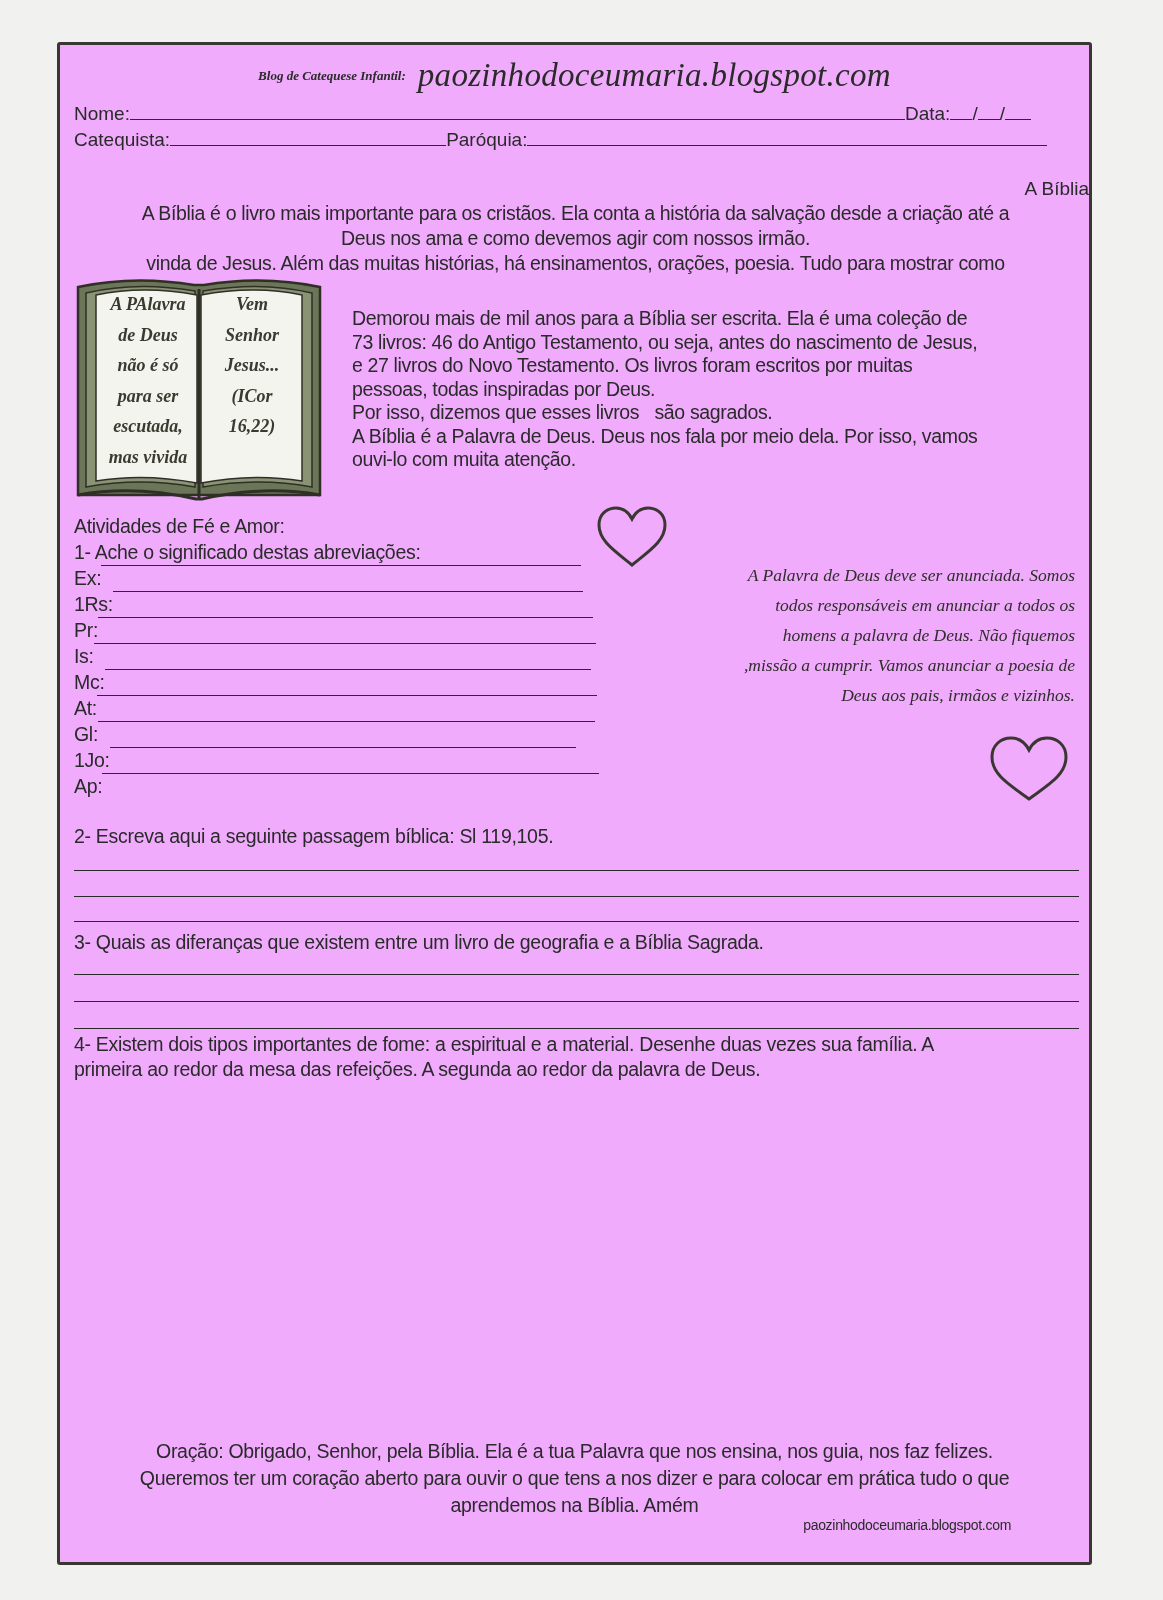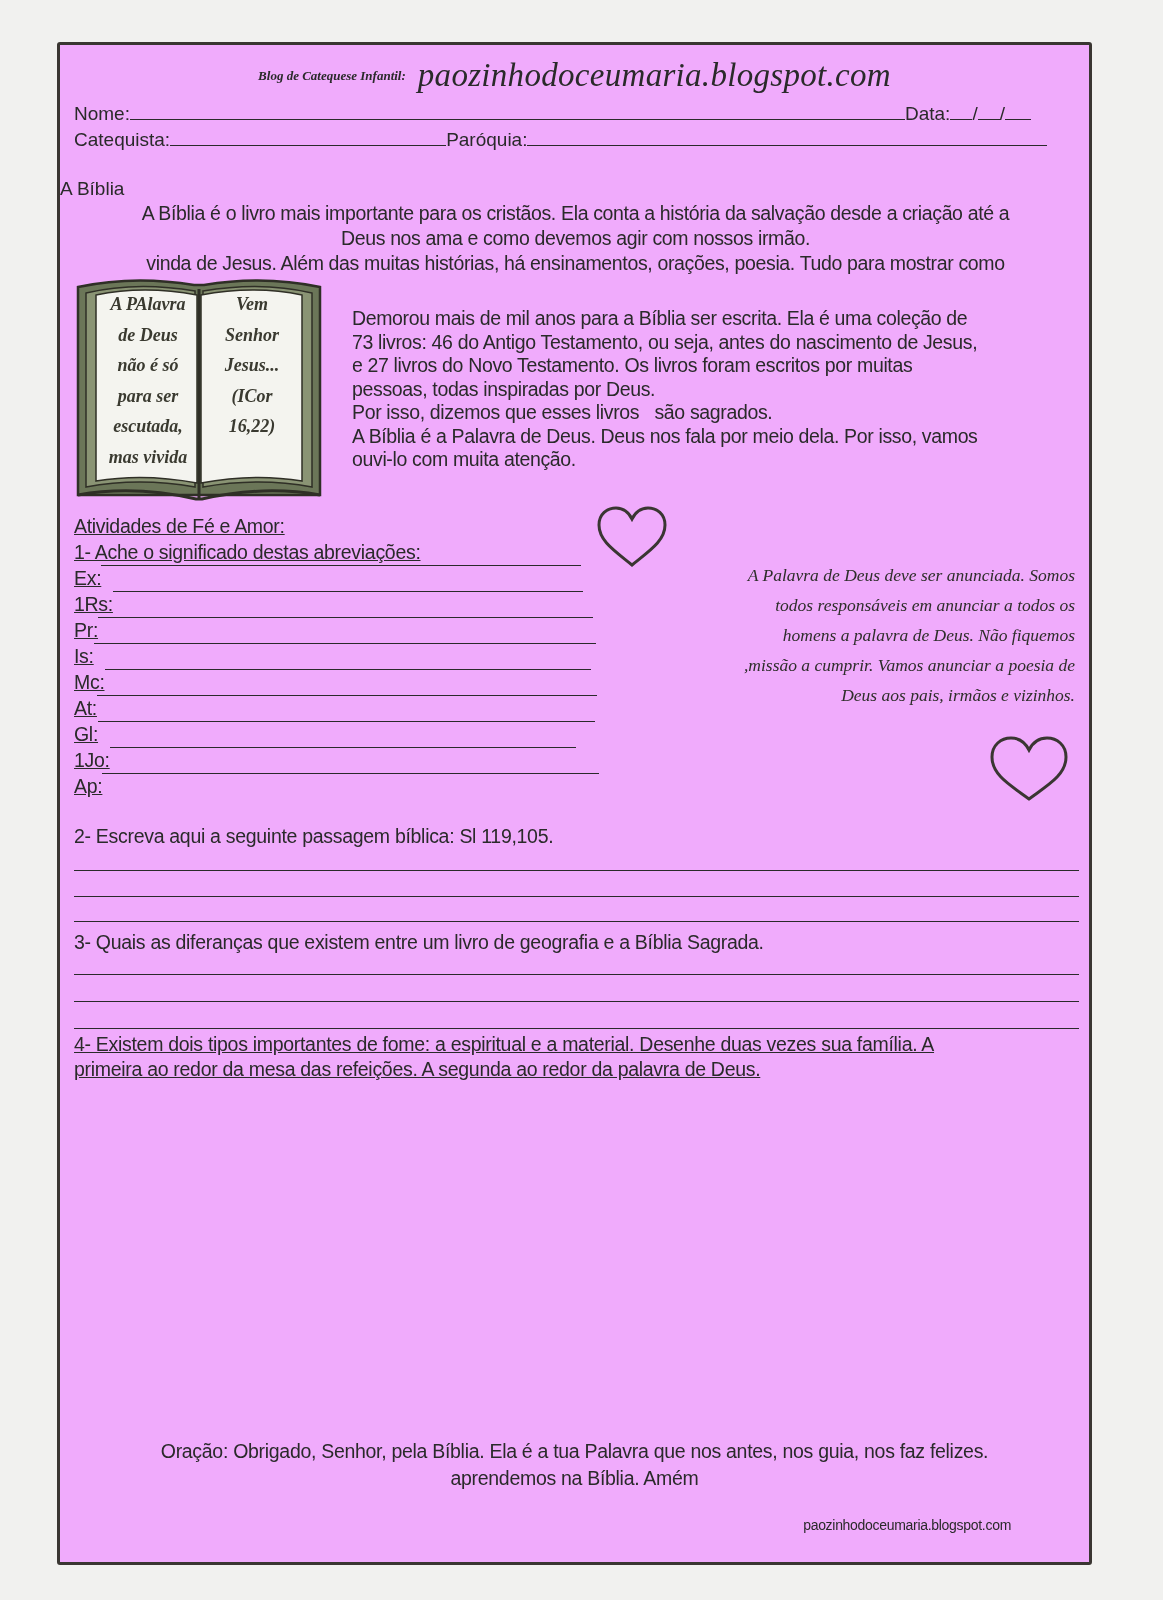--- a/index.html
+++ b/index.html
@@ -14,31 +14,31 @@
   .abs { position:absolute; }
 
   
   .blog-line { left:0; right:0; top:12px; text-align:center; font-family:"Liberation Serif", serif; font-style:italic; }
   .blog-small { font-size:13px; font-weight:bold; vertical-align:middle; margin-right:8px; }
   .blog-url { font-size:33px; letter-spacing:0.3px; vertical-align:middle; color:#2a2a2a; }
 
   .field-row { font-size:19px; line-height:22px; white-space:nowrap; }
   .uline { display:inline-block; border-bottom:1.6px solid #2a2a2a; height:16px; vertical-align:baseline; }
 
-  .center-title { left:0; right:0; text-align:left; font-size:19px; }
+  .center-title { left:0; right:0; text-align:right; font-size:19px; }
   .para-center { left:14px; right:12px; text-align:center; font-size:19.5px; line-height:25px; letter-spacing:-0.35px; }
 
   
   .book { left:14px; top:228px; width:250px; height:232px; }
   .book-txt { font-family:"Liberation Serif", serif; font-style:italic; font-weight:bold; color:#3a3a30; font-size:18px; line-height:30.5px; text-align:center; }
 
   .side-para { left:292px; top:262px; width:735px; font-size:19.5px; line-height:23.5px; letter-spacing:-0.35px; }
   .side-para div { white-space:nowrap; }
 
-  .act { left:14px; font-size:19.5px; line-height:26px; letter-spacing:-0.3px;text-decoration:underline; }
+  .act { left:14px; font-size:19.5px; line-height:26px; letter-spacing:-0.3px; }
   .abbr-row { height:26px; white-space:nowrap; font-size:19.5px; display:flex; align-items:flex-start; }
   .abbr-row .uline { flex:none; height:0; margin-bottom:4px; }
 
   .quote { left:575px; top:515px; width:440px; text-align:right; font-family:"Liberation Serif", serif; font-style:italic; font-size:17.5px; line-height:30px; color:#2e2e2a; }
 
   .q-title { left:14px; font-size:19.5px; letter-spacing:-0.3px; white-space:nowrap; }
   .ans-line { left:14px; width:1005px; height:0; border-top:1.8px solid #2a2a2a; }
 
   .prayer { left:14px; right:14px; top:1393px; text-align:center; font-size:19.5px; line-height:27px; letter-spacing:-0.3px; }
   .footer-url { right:78px; top:1472px; font-size:14px; letter-spacing:-0.3px; }
@@ -174,17 +174,18 @@
   <div class="abs ans-line" style="top:983px;"></div>
 
   <div class="abs act" style="top:987px; line-height:25px;">
     <div style="white-space:nowrap;">4- Existem dois tipos importantes de fome: a espiritual e a material. Desenhe duas vezes sua família. A</div>
     <div style="white-space:nowrap;">primeira ao redor da mesa das refeições. A segunda ao redor da palavra de Deus.</div>
   </div>
 
   <div class="abs" style="left:14px; top:1045px; width:1000px; height:340px;"></div>
 
   <div class="abs prayer">
-    <div>Oração: Obrigado, Senhor, pela Bíblia. Ela é a tua Palavra que nos antes, nos guia, nos faz felizes.</div>
+    <div>Oração: Obrigado, Senhor, pela Bíblia. Ela é a tua Palavra que nos ensina, nos guia, nos faz felizes.</div>
+    <div>Queremos ter um coração aberto para ouvir o que tens a nos dizer e para colocar em prática tudo o que</div>
     <div>aprendemos na Bíblia. Amém</div>
   </div>
   <div class="abs footer-url">paozinhodoceumaria.blogspot.com</div>
 </div>
 
 </body></html>

